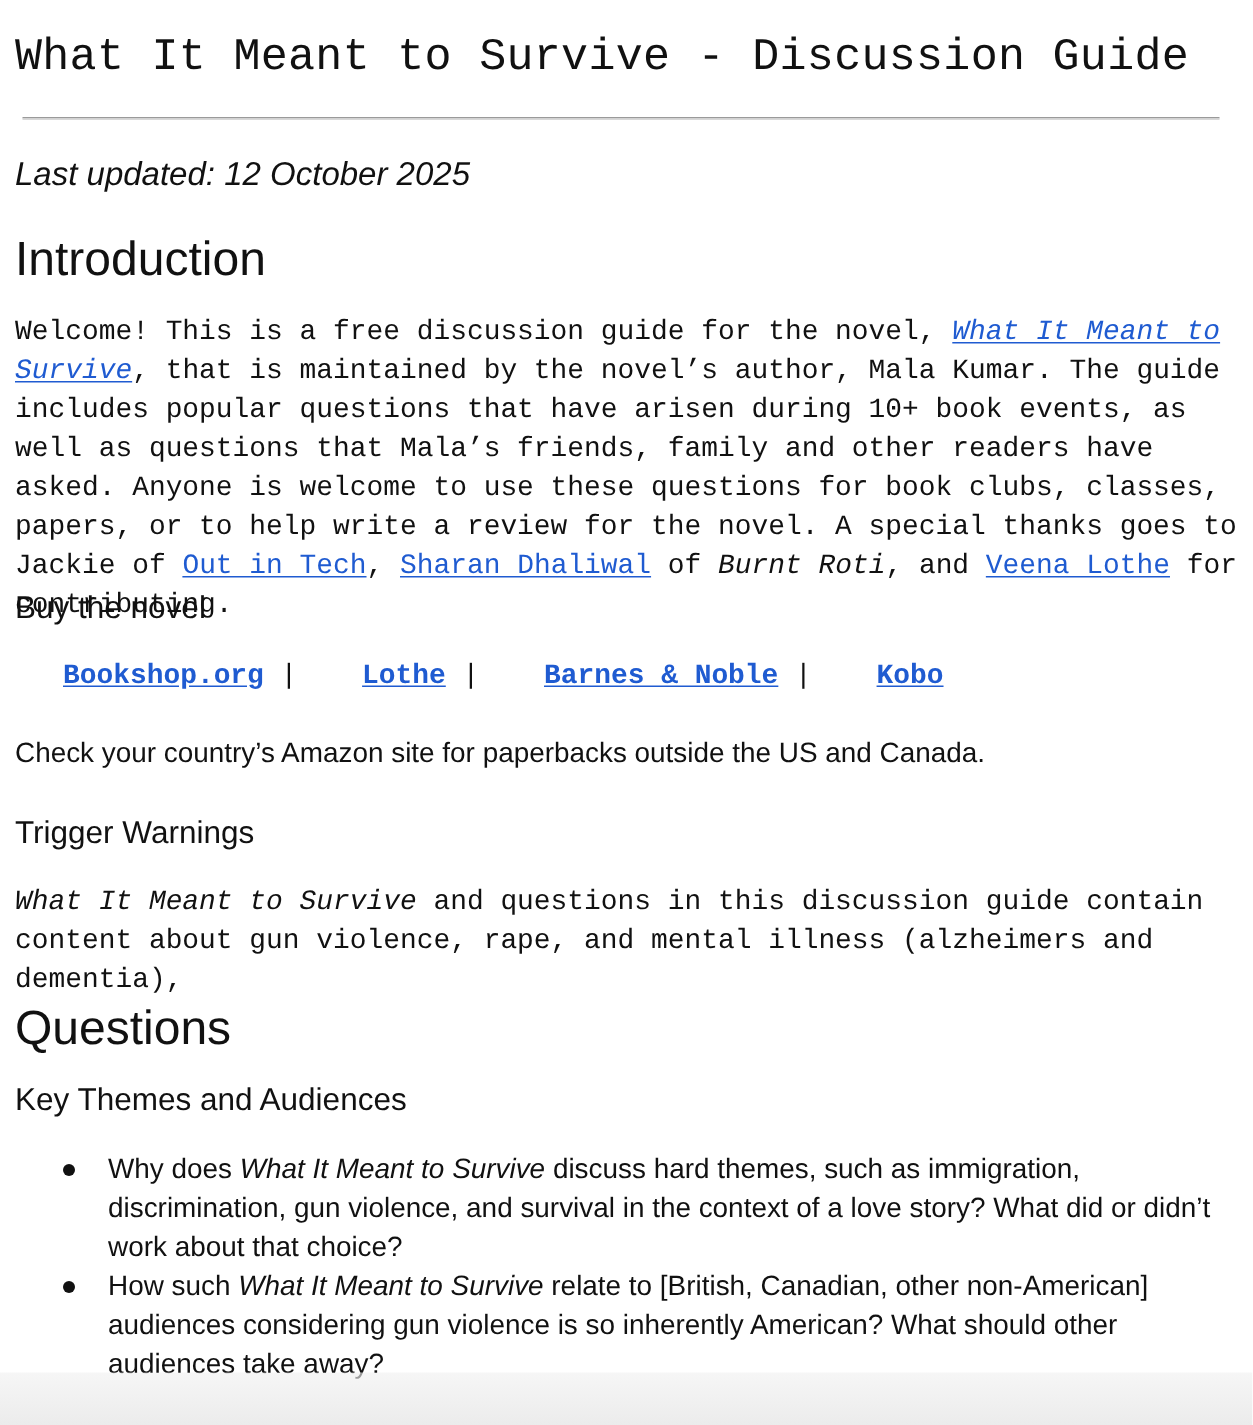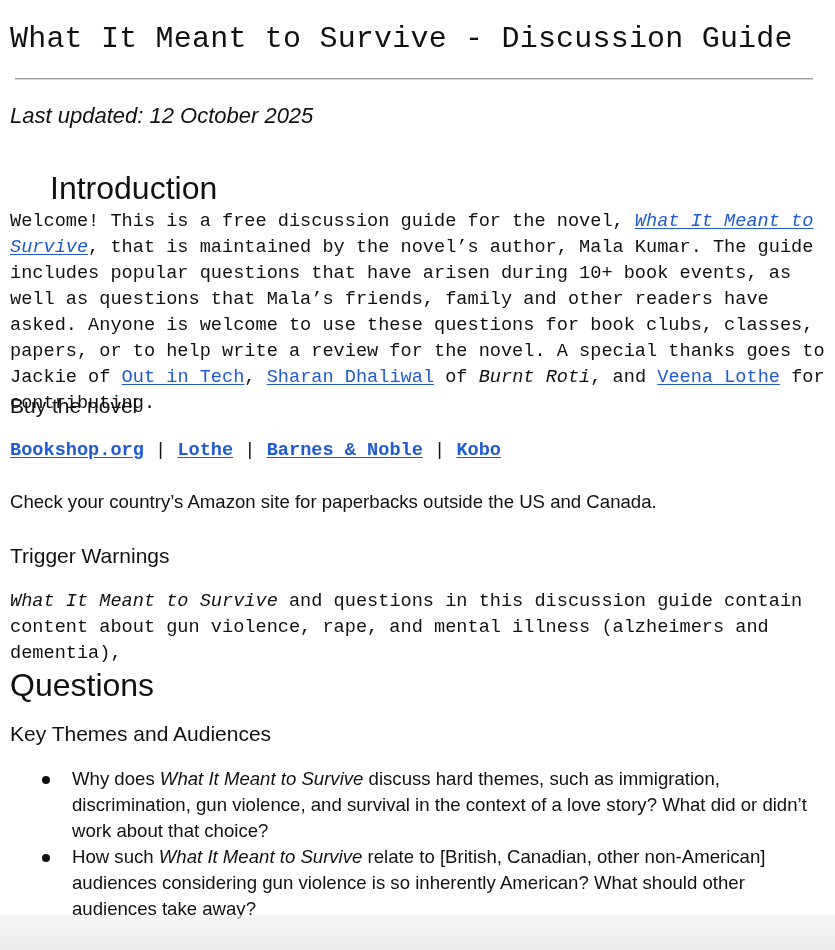--- a/index.html
+++ b/index.html
@@ -78,21 +78,21 @@
       font-size: 18.6px;
       line-height: 26px;
       color: #111;
     }
     .para em { font-style: italic; }
     a.link {
       color: #1f5bd1;
       text-decoration: underline;
       text-underline-offset: 2px;
     }
-    a.link.bold { font-weight: 700; }
+    a.link.bold { font-weight: 700; margin-left: 32px; }
     .sep { color: #111; }
     .note {
       position: absolute;
       left: 0;
       top: 491px;
       font-family: "Liberation Sans", sans-serif;
       font-size: 18.6px;
       color: #111;
     }
     ul.questions {
@@ -133,21 +133,21 @@
   </style>
 </head>
 <body>
 
 <div class="page">
 
   <h1 class="title">What It Meant to Survive - Discussion Guide</h1>
   <div class="rule"></div>
   <div class="updated">Last updated: 12 October 2025</div>
 
-  <h2 class="h1" style="top:170px;margin-left:40px;">Introduction</h2>
+  <h2 class="h1" style="top:154px;">Introduction</h2>
 
   <p class="para" style="top:209px;"><span>Welcome! This is a free discussion guide for the novel, </span><a class="link" href="#" style="font-style:italic;">What It Meant to Survive</a><span>, that is maintained by the novel’s author, Mala Kumar. The guide includes popular questions that have arisen during 10+ book events, as well as questions that Mala’s friends, family and other readers have asked. Anyone is welcome to use these questions for book clubs, classes, papers, or to help write a review for the novel. A special thanks goes to Jackie of </span><a class="link" href="#">Out in Tech</a><span>, </span><a class="link" href="#">Sharan Dhaliwal</a><span> of </span><em>Burnt Roti</em><span>, and </span><a class="link" href="#">Veena Lothe</a><span> for contributing.</span></p>
 
   <h3 class="h2" style="top:394px;">Buy the novel</h3>
 
   <p class="para" style="top:438px;"><a class="link bold" href="#">Bookshop.org</a><span class="sep"> | </span><a class="link bold" href="#">Lothe</a><span class="sep"> | </span><a class="link bold" href="#">Barnes &amp; Noble</a><span class="sep"> | </span><a class="link bold" href="#">Kobo</a></p>
 
   <div class="note">Check your country’s Amazon site for paperbacks outside the US and Canada.</div>
 
   <h3 class="h2" style="top:544px;">Trigger Warnings</h3>

